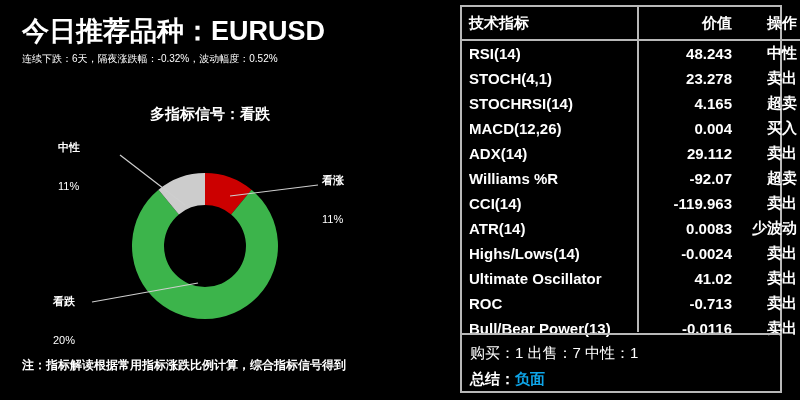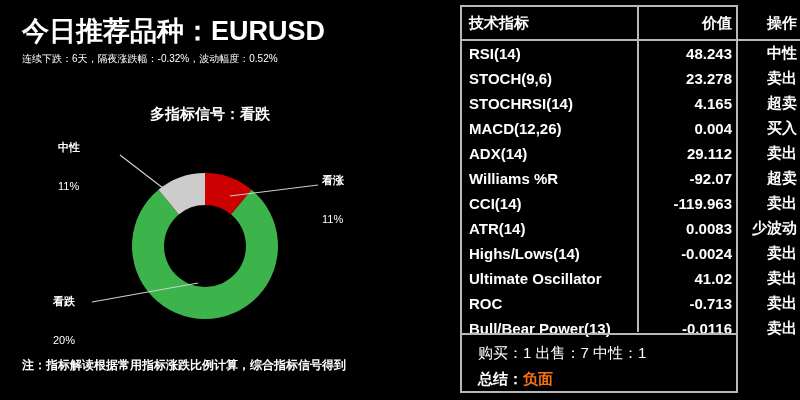--- a/index.html
+++ b/index.html
@@ -79,21 +79,21 @@
     left: 22px; top: 357px;
     font-size: 12px;
     font-weight: bold;
     white-space: nowrap;
   }
 
   
   #indicator-table {
     position: absolute;
     left: 460px; top: 5px;
-    width: 278px; height: 388px;
+    width: 322px; height: 388px;
     border: 2px solid #b8b8b8;
     box-sizing: border-box;
     background: #000000;
   }
 
   .tbl-grid {
     position: absolute;
     left: 0; top: 0; right: 0;
     border-collapse: collapse;
     width: 100%;
@@ -137,30 +137,29 @@
     top: 326px;
     height: 2px;
     background: #b8b8b8;
   }
 
   #summary {
     position: absolute;
     left: 0; right: 0;
     top: 328px;
     padding: 5px 0 0 8px;
-    margin-left: 8px;
   }
   .summary-line {
     font-size: 15px;
     line-height: 26px;
     white-space: nowrap;
   }
   .summary-line.bold { font-weight: bold; }
 
-  .green { color: #f97316; }
+  .green { color: #0ea5e9; }
   .white { color: #ffffff; }
 </style>
 </head>
 <body>
 
 <div id="left-panel">
 
   <div id="page-title">今日推荐品种：EURUSD</div>
   <div id="subtitle">连续下跌：6天，隔夜涨跌幅：-0.32%，波动幅度：0.52%</div>
 
@@ -207,21 +206,21 @@
         <td class="col-name">技术指标</td>
         <td class="col-value">价值</td>
         <td class="col-act">操作</td>
       </tr>
     <tr>
           <td class="col-name">RSI(14)</td>
           <td class="col-value white">48.243</td>
           <td class="col-act white">中性</td>
         </tr>
         <tr>
-          <td class="col-name">STOCH(9,6)</td>
+          <td class="col-name">STOCH(4,1)</td>
           <td class="col-value green">23.278</td>
           <td class="col-act green">卖出</td>
         </tr>
         <tr>
           <td class="col-name">STOCHRSI(14)</td>
           <td class="col-value white">4.165</td>
           <td class="col-act white">超卖</td>
         </tr>
         <tr>
           <td class="col-name">MACD(12,26)</td>

